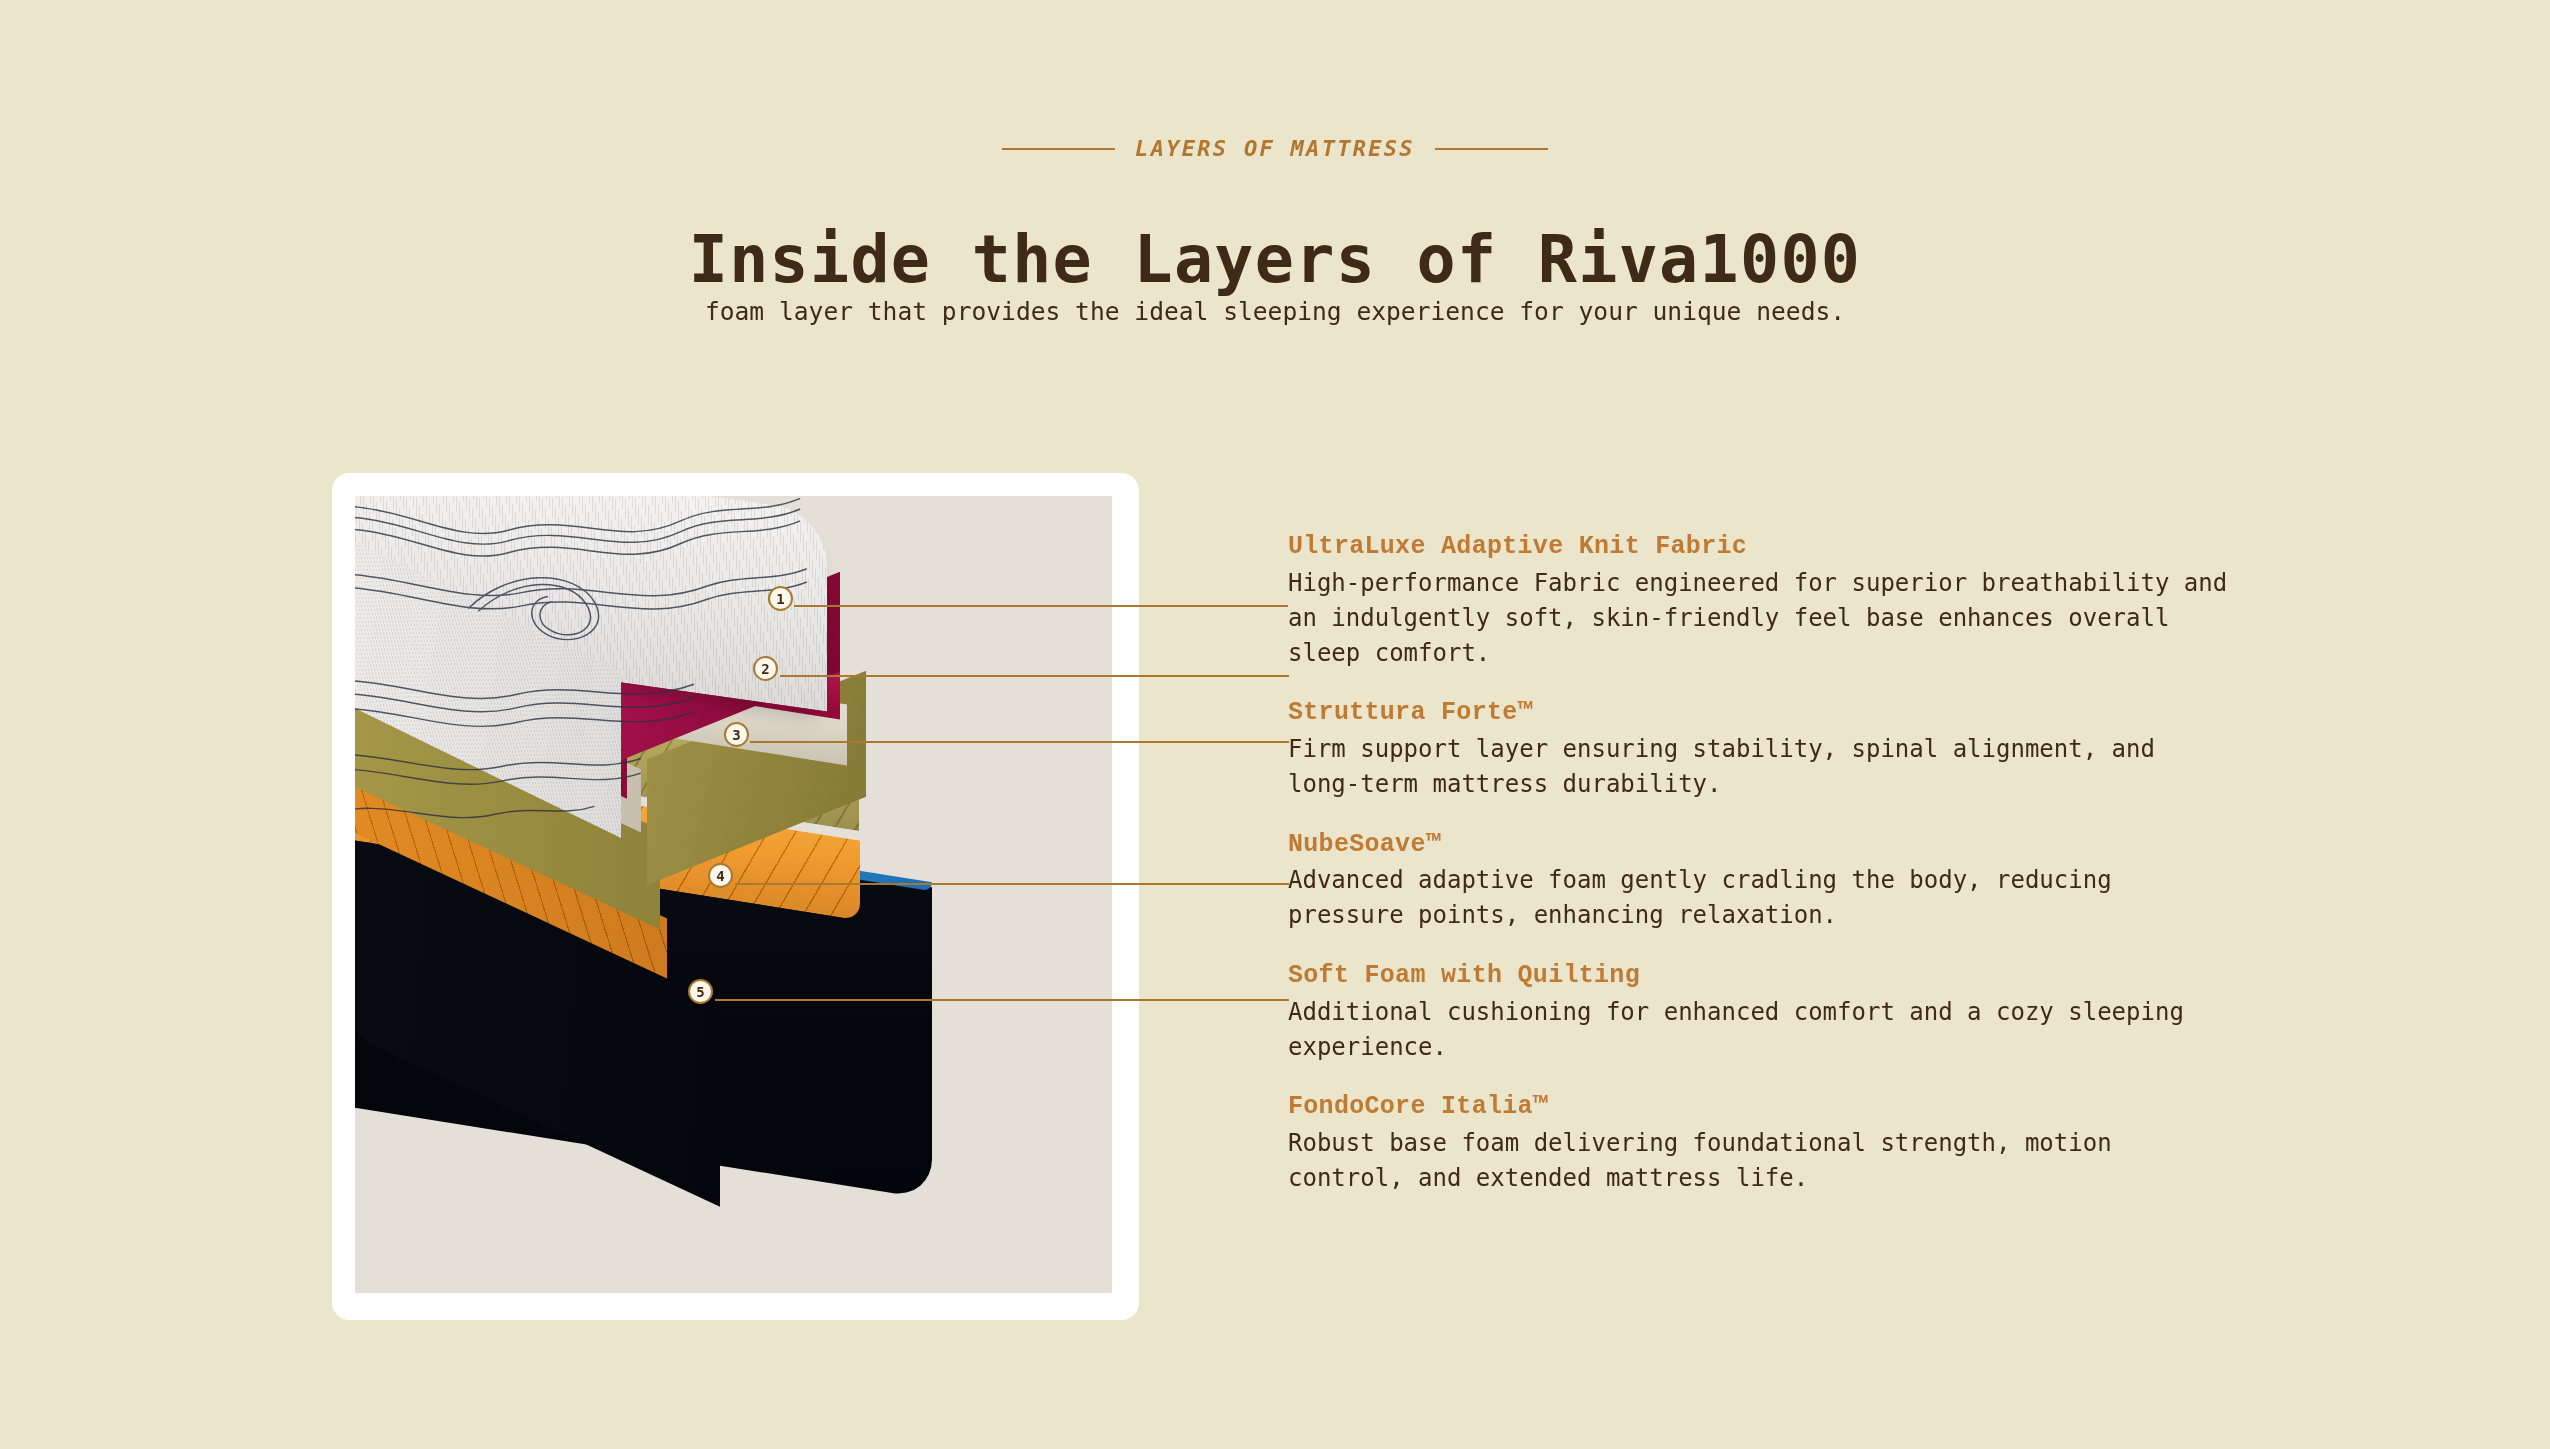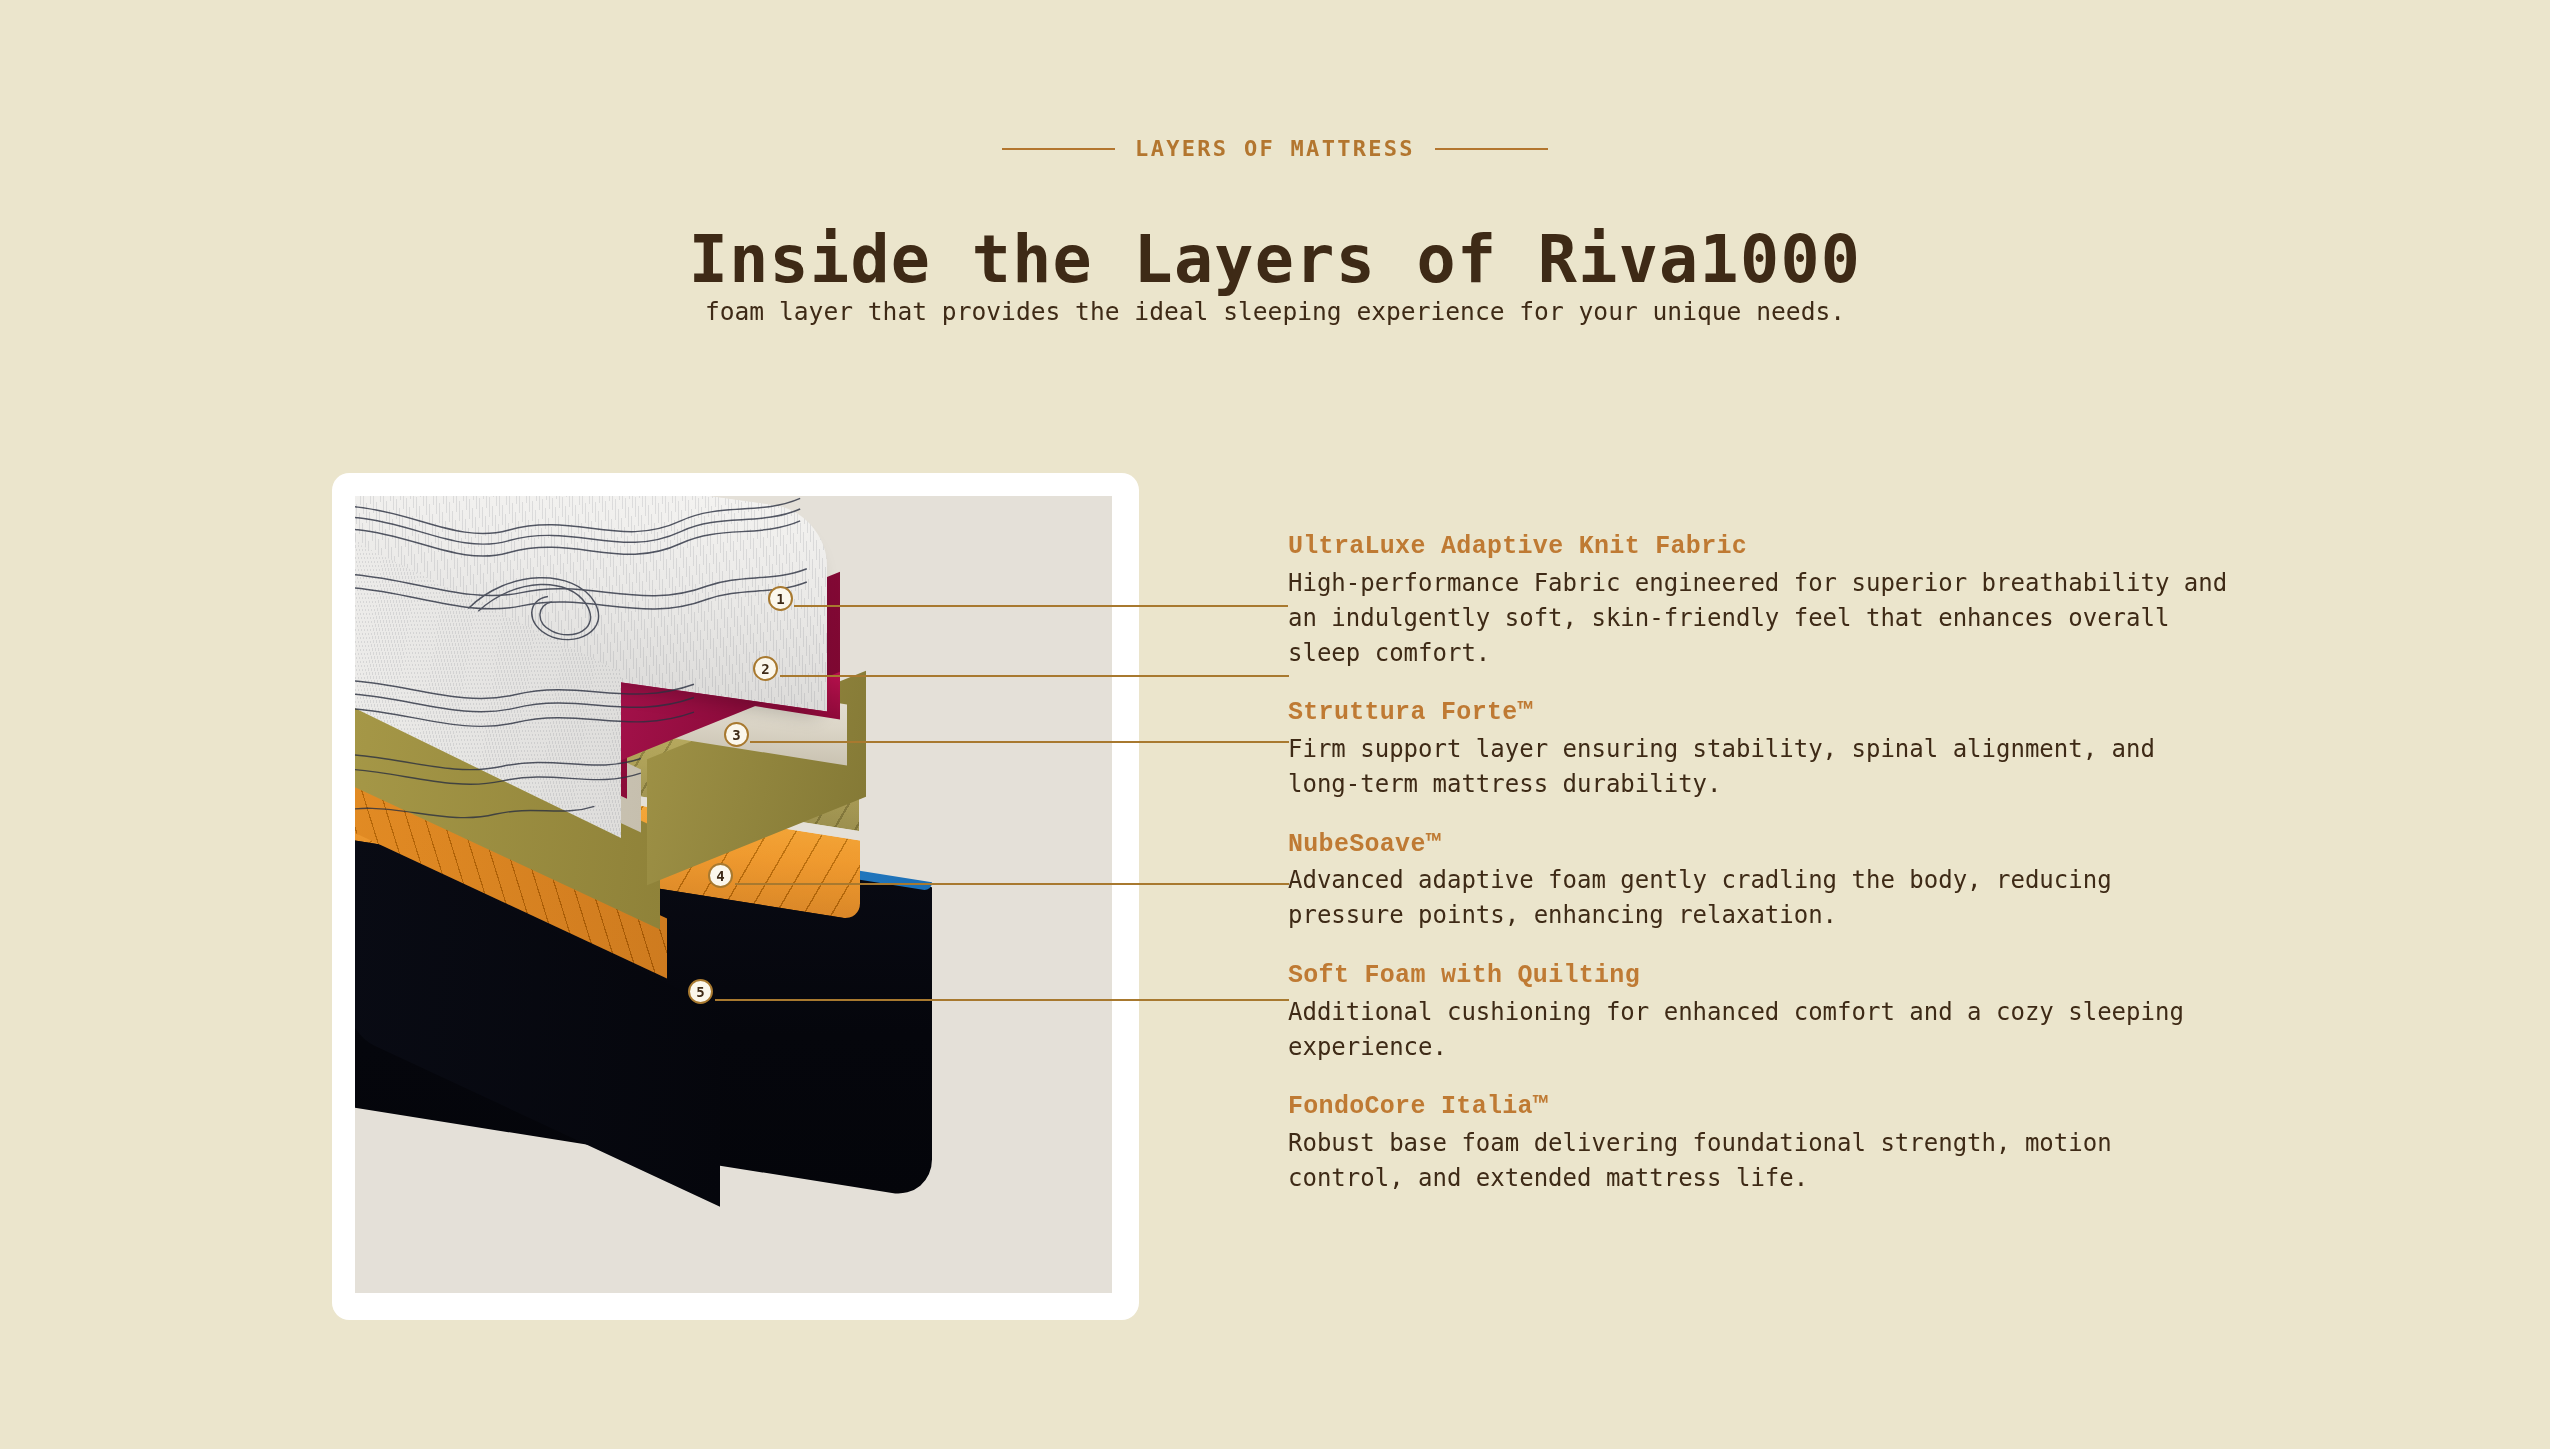--- a/index.html
+++ b/index.html
@@ -8,21 +8,21 @@
     background:#EBE5CC;
     font-family:"DejaVu Sans Mono", monospace;
     overflow:hidden;
     position:relative;
   }
   .page{position:absolute;inset:0;}
 
   
   .eyebrow-row{
     position:absolute;left:0;right:0;top:136px;
-    display:flex;align-items:center;justify-content:center;gap:20px;
+    display:flex;align-items:center;justify-content:center;gap:20px;font-style:italic;
   }
   .eyebrow-rule{width:113px;height:2px;background:#B3762F;}
   .eyebrow-text{
     color:#B3762F;font-size:22px;font-weight:700;letter-spacing:2.3px;
     font-family:"DejaVu Sans Mono", monospace;white-space:nowrap;
   }
   .headline{
     position:absolute;left:0;right:0;top:178px;
     text-align:center;color:#3E2A16;
     font-size:65px;font-weight:700;letter-spacing:1.3px;
@@ -205,21 +205,21 @@
   <div class="connector" style="left:794px;top:605px;width:494px;"></div>
   <div class="connector" style="left:780px;top:675px;width:509px;"></div>
   <div class="connector" style="left:750px;top:741px;width:539px;"></div>
   <div class="connector" style="left:735px;top:883px;width:554px;"></div>
   <div class="connector" style="left:715px;top:999px;width:574px;"></div>
 
   <div class="layers">
 
     <div class="layer">
       <div class="layer-title">UltraLuxe Adaptive Knit Fabric</div>
-      <div class="layer-desc">High-performance Fabric engineered for superior breathability and an indulgently soft, skin-friendly feel that enhances overall sleep comfort.</div>
+      <div class="layer-desc">High-performance Fabric engineered for superior breathability and an indulgently soft, skin-friendly feel base enhances overall sleep comfort.</div>
     </div>
 
     <div class="layer">
       <div class="layer-title">Struttura Forte™</div>
       <div class="layer-desc">Firm support layer ensuring stability, spinal alignment, and long-term mattress durability.</div>
     </div>
 
     <div class="layer">
       <div class="layer-title">NubeSoave™</div>
       <div class="layer-desc">Advanced adaptive foam gently cradling the body, reducing pressure points, enhancing relaxation.</div>

